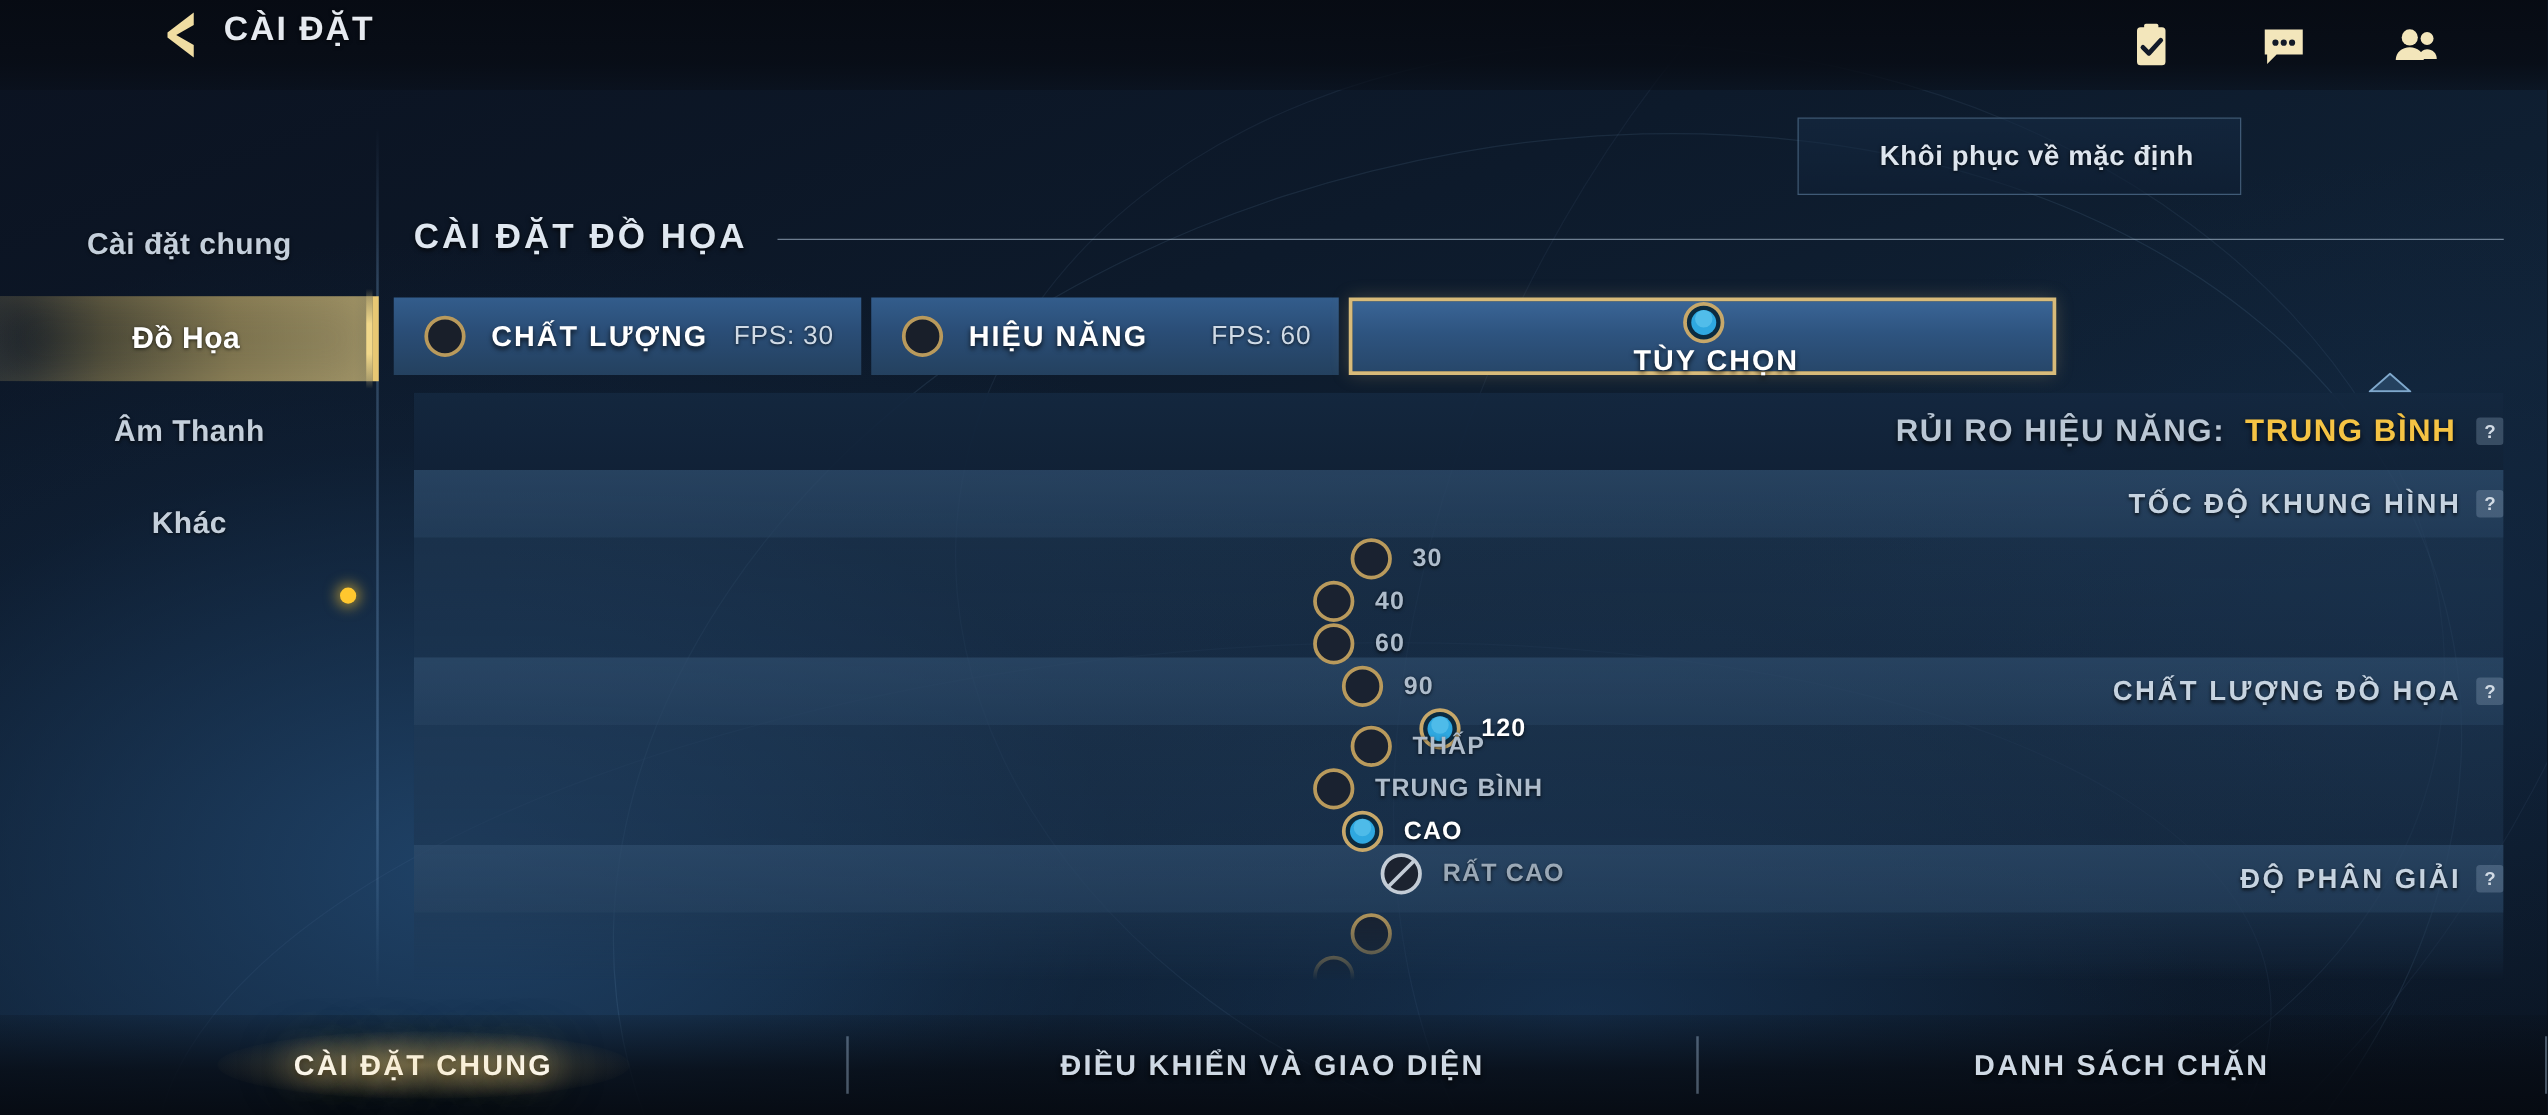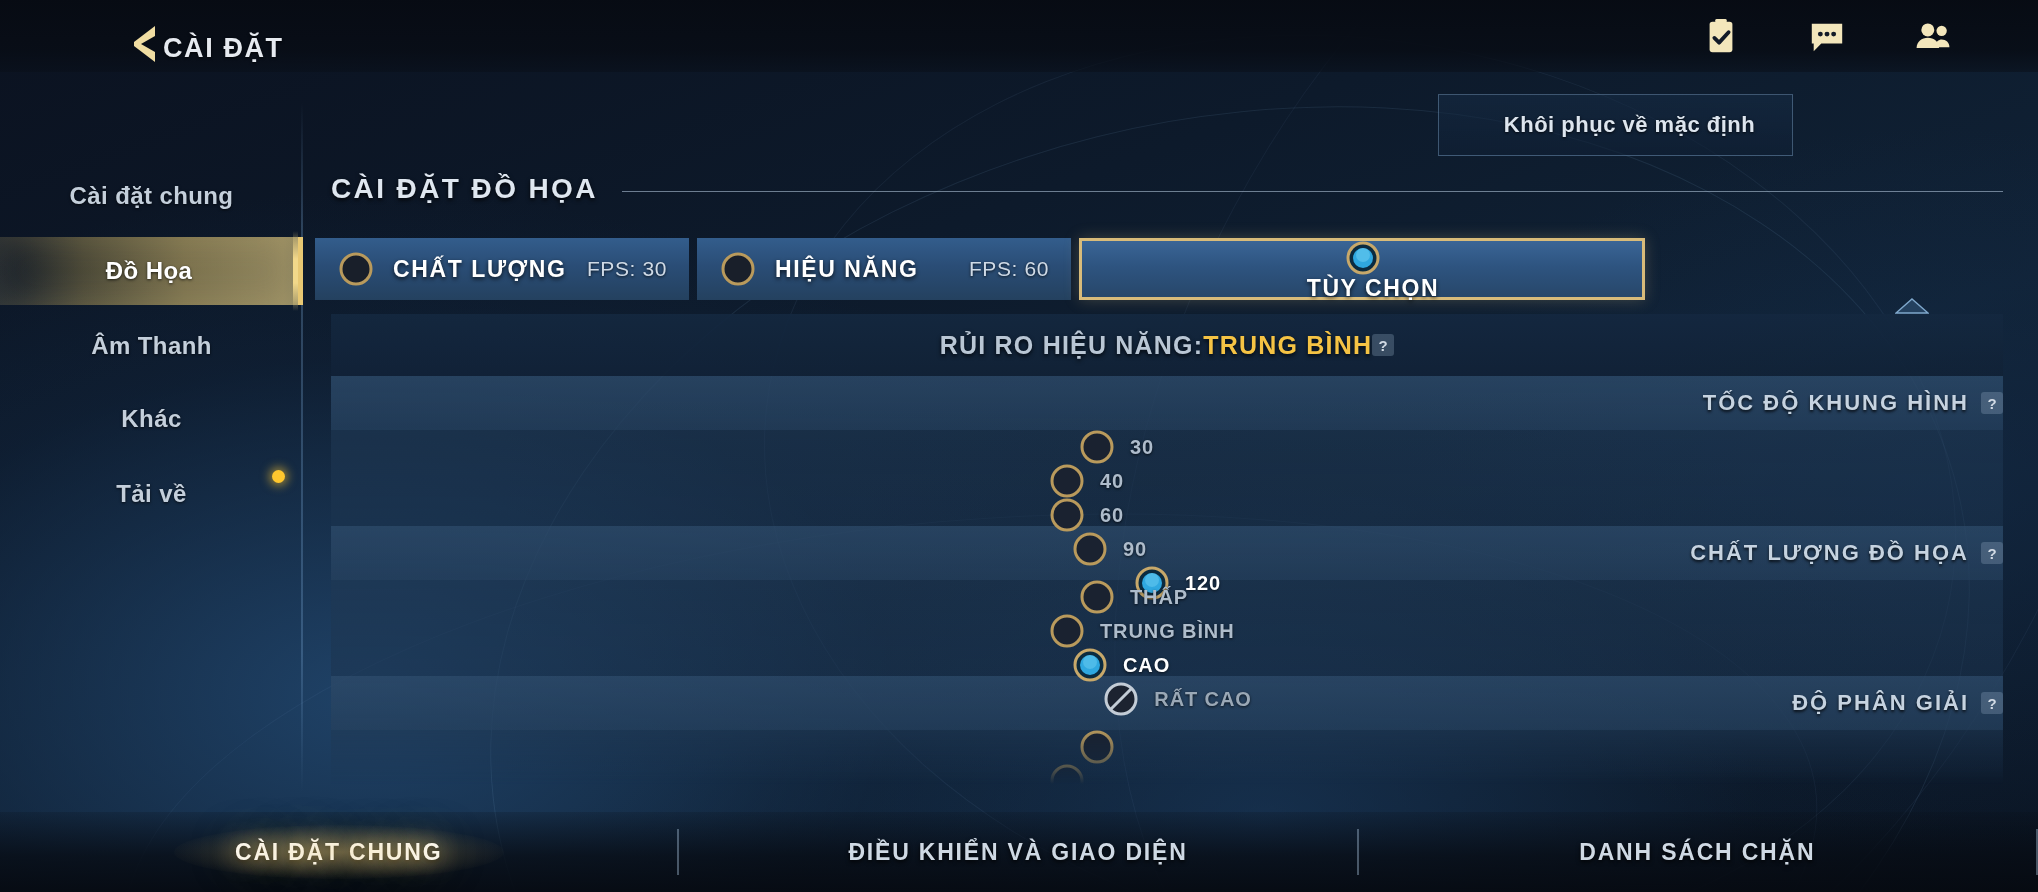--- a/index.html
+++ b/index.html
@@ -37,21 +37,21 @@
   .sw4 { width: 1700px; height: 700px; left: 120px; top: 520px; transform: rotate(-5deg); border-color: rgba(150,195,235,0.06); }
 
   
   .topbar {
     position: absolute; left: 0; top: 0; width: 2038px; height: 72px;
     background: linear-gradient(180deg, rgba(7,11,19,0.98) 0%, rgba(8,13,22,0.92) 70%, rgba(9,15,25,0.55) 100%);
     z-index: 12;
   }
   .back-group {
     position: absolute; left: 131px; top: 8px; height: 56px;
-    display: flex; align-items: flex-end; gap: 6px; cursor: pointer;
+    display: flex; align-items: flex-start; gap: 22px; cursor: pointer;
   }
   .back-chevron { width: 26px; height: 40px; display: block; }
   .back-label {
     color: #e6eaf0; font-size: 27px; font-weight: bold; letter-spacing: 1.6px;
     text-shadow: 0 1px 3px rgba(0,0,0,0.8);
   }
   .top-icons {
     position: absolute; right: 86px; top: 10px; height: 52px;
     display: flex; align-items: center; gap: 68px;
   }
@@ -139,21 +139,21 @@
   }
 
   
   .panel {
     position: absolute; left: 28px; top: 242px; width: 1672px; height: 470px;
     overflow: hidden;
     -webkit-mask-image: linear-gradient(180deg, #000 0%, #000 88%, rgba(0,0,0,0.35) 97%, rgba(0,0,0,0) 100%);
             mask-image: linear-gradient(180deg, #000 0%, #000 88%, rgba(0,0,0,0.35) 97%, rgba(0,0,0,0) 100%);
   }
   .risk-row {
-    height: 62px; display: flex; align-items: center; justify-content: center; 
+    height: 62px; display: flex; align-items: center; justify-content: flex-end; gap: 16px;
     background: linear-gradient(180deg, rgba(20,40,64,0.92) 0%, rgba(17,34,55,0.92) 100%);
   }
   .risk-label { color: #b9c6d4; font-size: 25px; font-weight: bold; letter-spacing: 1.2px; text-shadow: 0 2px 4px rgba(0,0,0,0.8); }
   .risk-value { color: #f5c344; font-size: 25px; font-weight: bold; letter-spacing: 1.2px; text-shadow: 0 2px 4px rgba(0,0,0,0.8); }
 
   .help {
     display: inline-flex; align-items: center; justify-content: center;
     width: 22px; height: 22px; border-radius: 3px;
     background: rgba(150,172,195,0.30);
     color: #d2dbe5; font-size: 15px; font-weight: bold; line-height: 1;
@@ -248,23 +248,20 @@
     </div>
     <div class="side-item active" style="top:165px;">
       <span>Đồ Họa</span>
     </div>
     <div class="side-item" style="top:240px;">
       <span>Âm Thanh</span>
     </div>
     <div class="side-item" style="top:313px;">
       <span>Khác</span>
     </div>
-    <div class="side-item" style="top:388px;">
-      <span>Tải về</span>
-    </div>
     <div class="side-dot" style="left:272px; top:398px;"></div>
   </div>
 
   <div class="content">
 
     <div class="restore-btn">
       <span>Khôi phục về mặc định</span>
     </div>
 
     <div class="section-head">

